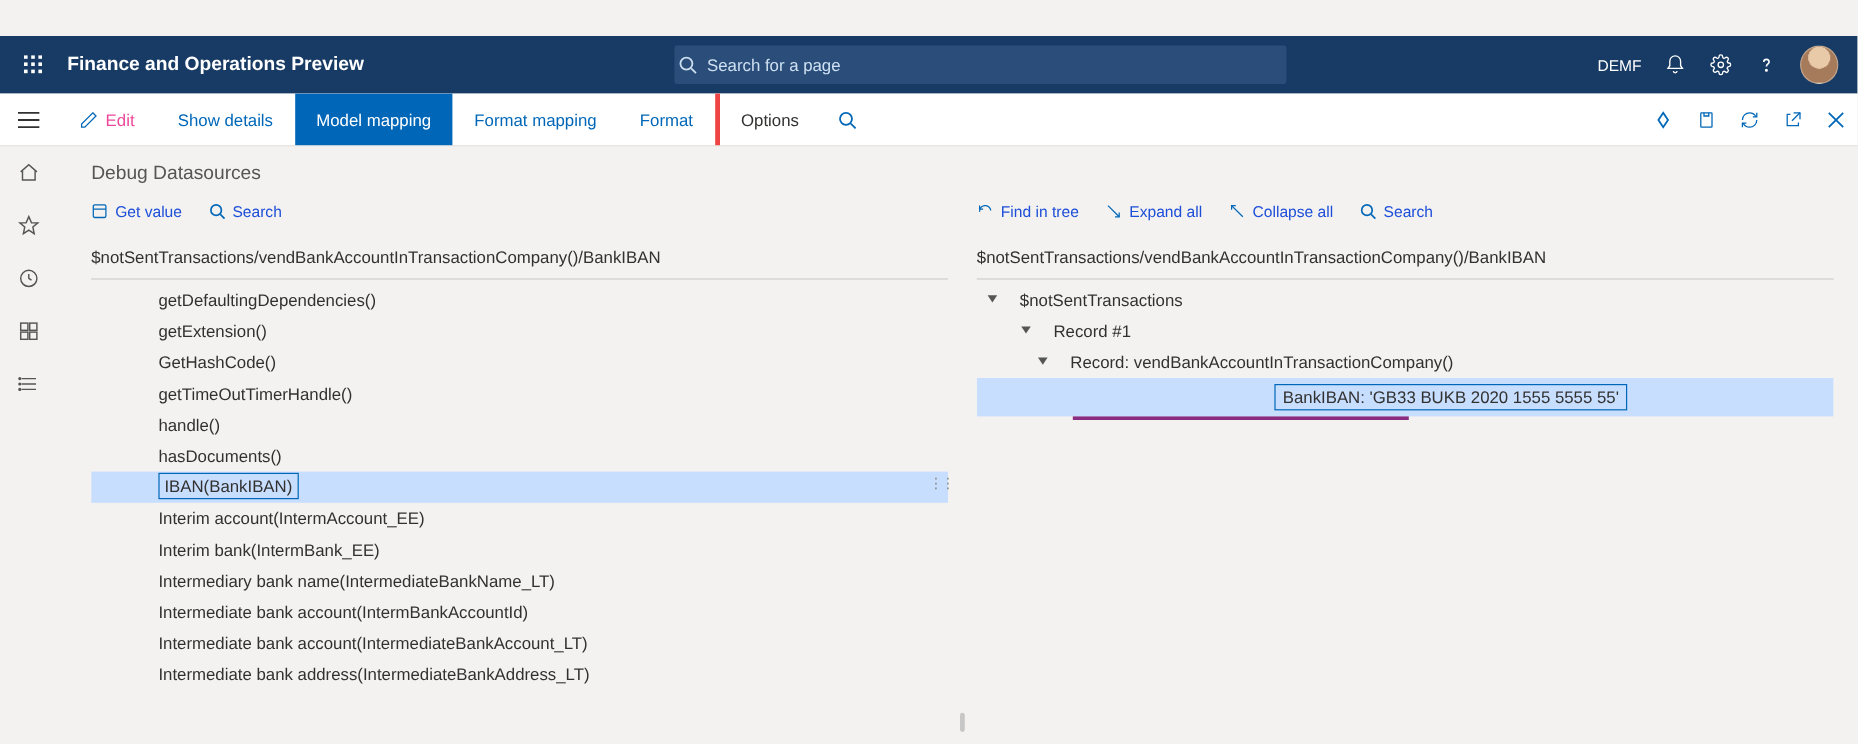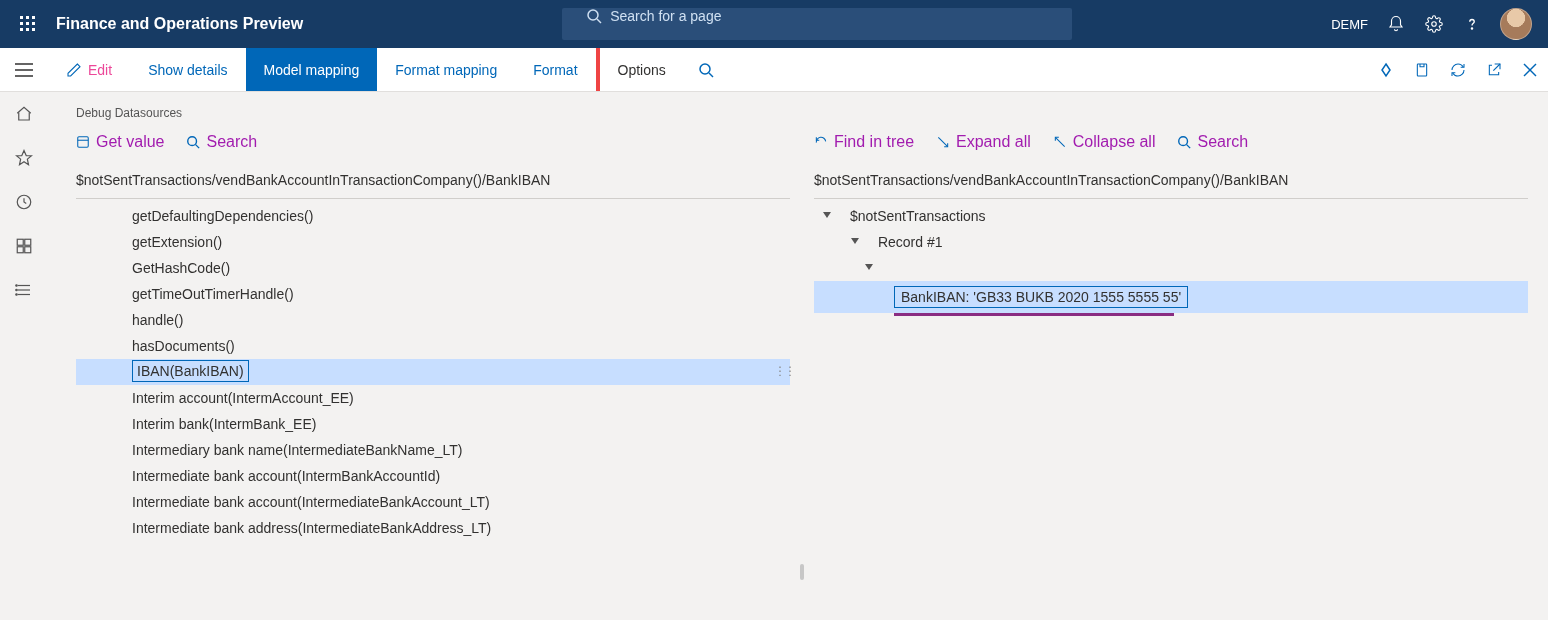--- a/index.html
+++ b/index.html
@@ -1,23 +1,23 @@
 <!DOCTYPE html>
 <html><head>
 <meta charset="utf-8">
 <style>
   * { box-sizing: border-box; margin: 0; padding: 0; }
   body { font-family: "Segoe UI", Tahoma, sans-serif; font-size: 13px; color: #323130; background: #f3f2f1; width: 1548px; height: 620px; overflow: hidden; }
   
   
-  .top-header { height: 48px; background: #173b64; color: #fff; display: flex; align-items: center; padding: 0 8px; }
+  .top-header { height: 48px; background: #173b64; color: #fff; display: flex; align-items: center; padding: 0 8px; margin-top: 30px; }
   .waffle { width: 40px; display: flex; align-items: center; justify-content: center; cursor: pointer; }
   .app-title { font-size: 16px; font-weight: 600; padding-left: 8px; flex: 0 0 auto; }
   .search-wrap { flex: 1; display: flex; justify-content: center; }
-  .search-box { width: 510px; height: 32px; background: #2a4e79; border-radius: 2px; display: flex; align-items: flex-start; padding: 0 24px; color: #cfe0f2; }
+  .search-box { width: 510px; height: 32px; background: #2a4e79; border-radius: 2px; display: flex; align-items: center; padding: 0 3px; color: #cfe0f2; }
   .search-box input { background: transparent; border: none; outline: none; color: #fff; font-size: 14px; flex: 1; margin-left: 8px; }
   .search-box input::placeholder { color: #cfe0f2; }
   .top-right { display: flex; align-items: center; gap: 18px; padding-right: 8px; }
   .top-right .company { font-size: 13px; }
   .header-icon { width: 20px; height: 20px; display: flex; align-items: center; justify-content: center; cursor: pointer; color: #fff; }
   .avatar { width: 32px; height: 32px; border-radius: 50%; background: radial-gradient(circle at 50% 30%, #e8c9a8 35%, #a67b5b 36%); cursor: pointer; border: 1px solid rgba(255,255,255,.3); }
 
   
   .action-bar { height: 44px; background: #fff; display: flex; align-items: stretch; border-bottom: 1px solid #e1dfdd; position: relative; }
   .hamburger { width: 48px; display: flex; align-items: center; justify-content: center; cursor: pointer; }
@@ -29,40 +29,40 @@
   .ab-search-icon { padding: 0 14px; display:flex; align-items:center; color:#0067b8; }
   .ab-right { position: absolute; right: 10px; top: 0; bottom: 0; display: flex; align-items: center; gap: 20px; }
   .ab-right-icon { color: #0067b8; cursor: pointer; display:flex; align-items:center; }
 
   
   .main { display: flex; height: calc(620px - 48px - 44px); }
   .left-rail { width: 48px; background: #f3f2f1; border-right: 0; display: flex; flex-direction: column; align-items: center; padding-top: 12px; gap: 24px; }
   .rail-icon { width: 20px; height: 20px; color: #555; cursor: pointer; display:flex; align-items:center; justify-content:center; }
   
   .content { flex: 1; background: #f3f2f1; display: flex; flex-direction: column; }
-  .page-title { font-size: 12px; color: #555; padding: 14px 28px 8px; }
+  .page-title { font-size: 16px; color: #555; padding: 14px 28px 8px; }
   
   .panels { flex: 1; display: flex; padding: 0 20px 0 28px; gap: 24px; overflow: hidden; position: relative;}
   .panel { flex: 1; display: flex; flex-direction: column; min-width: 0; }
   .panel-toolbar { display: flex; align-items: center; gap: 22px; padding: 0 0 8px; min-height: 36px; }
-  .tool-link { color: #a21caf; font-size: 16px; display: inline-flex; align-items: center; gap: 6px; cursor: pointer; }
+  .tool-link { color: #1d4ed8; font-size: 13px; display: inline-flex; align-items: center; gap: 6px; cursor: pointer; }
   .path-display { font-size: 14px; color: #323130; padding: 8px 0 10px; }
   .divider-under { border-top: 1px solid #d0cecb; margin-bottom: 4px; }
 
   .tree { flex: 1; overflow-y: auto; font-size: 14px; }
   .tree-row { padding: 5px 4px 5px 0; white-space: nowrap; }
   .left-tree .tree-row { padding-left: 56px; }
   .left-tree .selected-row { background: #c7deff; padding-top:1px; padding-bottom:3px; }
   .left-tree .selected-row .boxed { border: 1px solid #0067b8; padding: 2px 4px; display: inline-block; }
 
   
   .right-tree .lvl0 { padding-left: 8px; }
   .right-tree .lvl1 { padding-left: 36px; }
   .right-tree .lvl2 { padding-left: 50px; }
-  .right-tree .lvl3 { padding-left: 72px; background:#c7deff; }
+  .right-tree .lvl3 { padding-left: 72px; background:#c7deff;text-align:center; }
   .right-tree .lvl3 .boxed { border:1px solid #0067b8; padding:2px 6px; display:inline-block; margin-left:8px;}
   .expander { display:inline-block; width:14px; margin-right:10px; color:#555; }
   .expander svg { vertical-align: middle; }
 
   .highlight-bar { height:3px; background:#8a2d82; margin-left:80px; width:280px; }
 
   .splitter-handle { position:absolute; left: 50%; top: 50%; transform: translateX(-24px) translateY(-10px); color:#888; font-size:12px; letter-spacing:-2px; cursor: col-resize;}
   
   
   .scroll-dot { position:absolute; right: 50%; transform: translateX(6px); bottom: 40px; width:4px; height:16px; background:#c7c7c7; border-radius:2px; }
@@ -306,20 +306,21 @@
           <div class="tree-row lvl1">
             <span class="expander"><svg width="10" height="10" viewBox="0 0 10 10" fill="#555">
                   <path d="M1 1 L9 1 L5 7 Z"></path>
                 </svg></span>
             <span>Record #1</span>
           </div>
           <div class="tree-row lvl2">
             <span class="expander"><svg width="10" height="10" viewBox="0 0 10 10" fill="#555">
                   <path d="M1 1 L9 1 L5 7 Z"></path>
                 </svg></span>
+            <span>Record: vendBankAccountInTransactionCompany()</span>
           </div>
           <div class="tree-row lvl3">
             <span class="boxed">BankIBAN: 'GB33 BUKB 2020 1555 5555 55'</span>
           </div>
           <div class="highlight-bar"></div>
         </div>
       </div>
 
     </div>
   </div>

